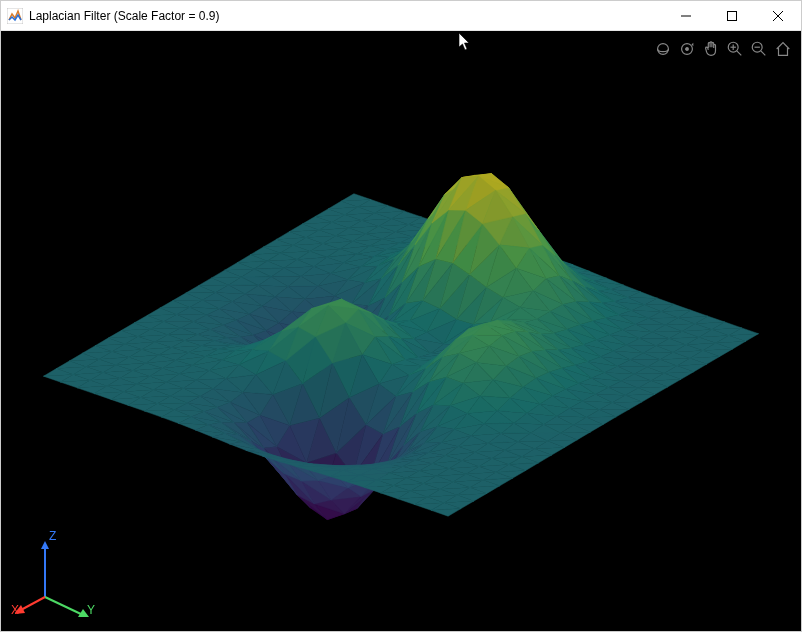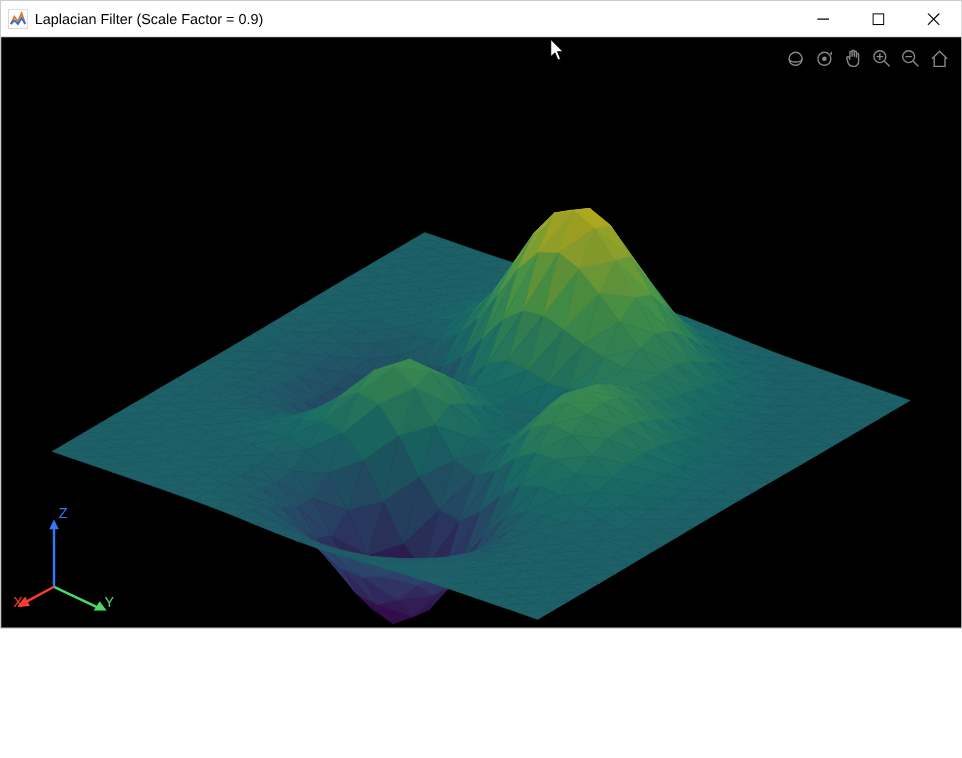--- a/index.html
+++ b/index.html
@@ -5,21 +5,21 @@
   * { margin: 0; padding: 0; box-sizing: border-box; }
   html, body {
     width: 802px;
     height: 632px;
     font-family: "Segoe UI", Tahoma, sans-serif;
     background: #fff;
     overflow: hidden;
   }
   .window {
     width: 802px;
-    height: 524px;
+    height: 632px;
     border: 1px solid #ccc;
     display: flex;
     flex-direction: column;
   }
   .titlebar {
     height: 30px;
     background: #fff;
     display: flex;
     align-items: center;
     padding: 0 0 0 6px;

